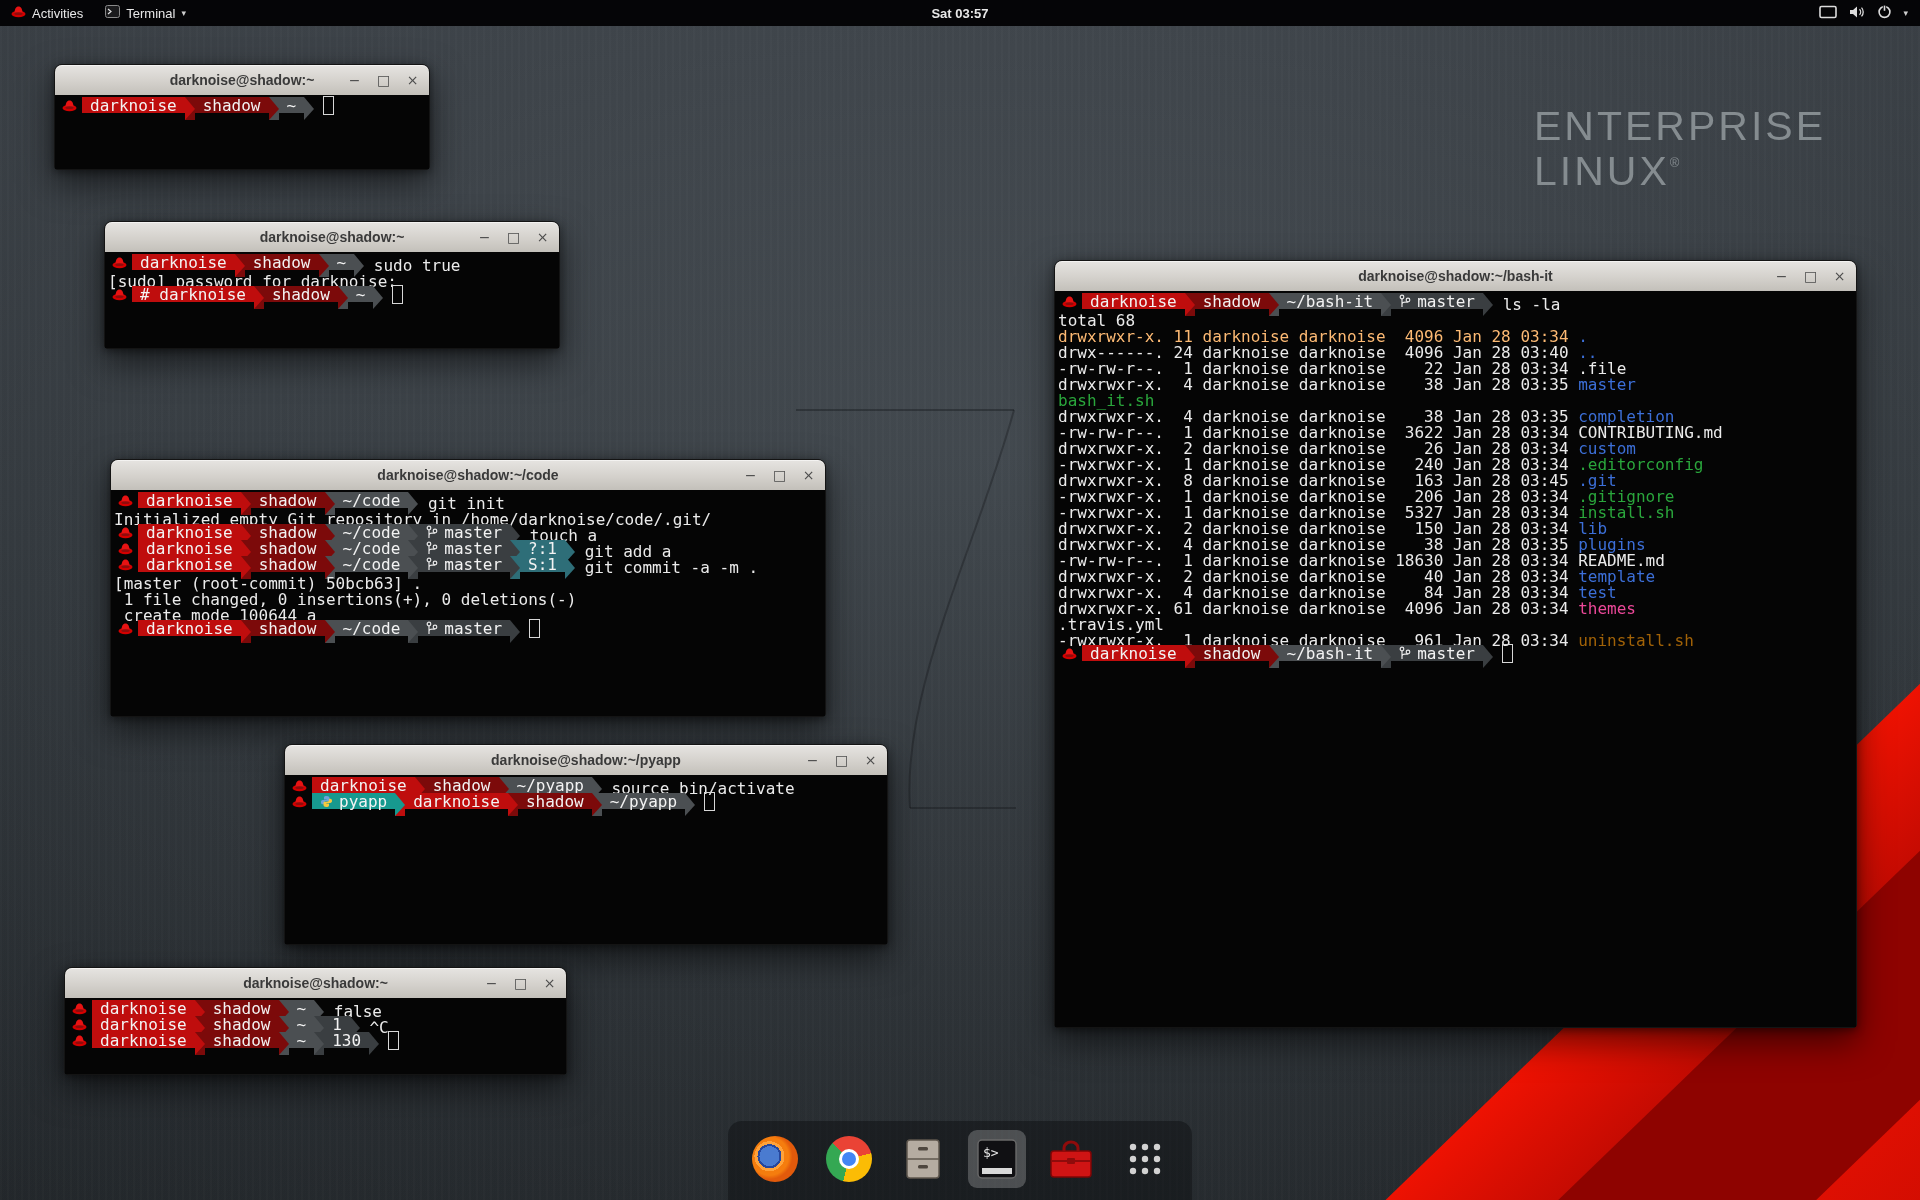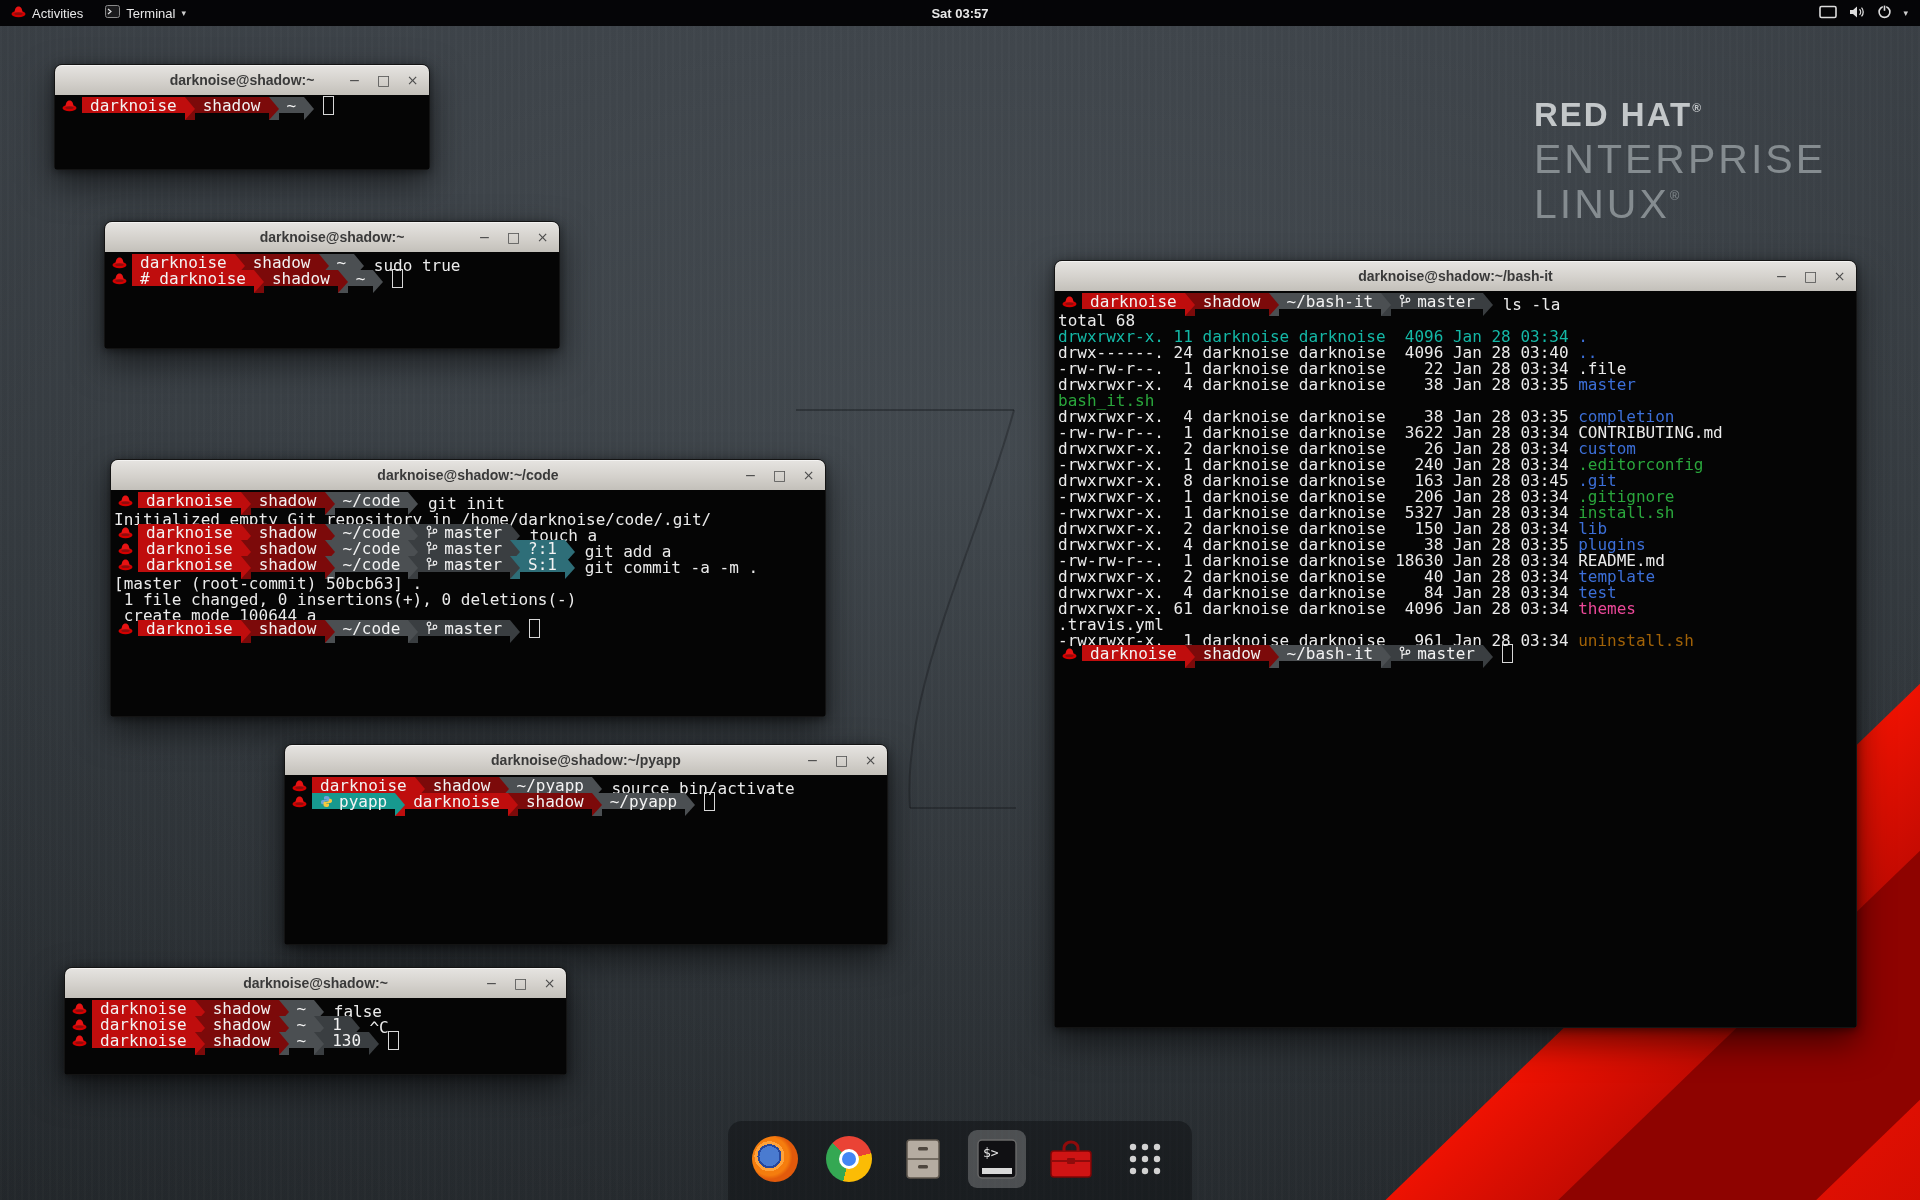--- a/index.html
+++ b/index.html
@@ -80,21 +80,20 @@
   <path d="M6 12 H224" stroke="rgba(8,10,12,0.4)" stroke-width="2" fill="none"></path>
   <path d="M224 12 C186 150 112 290 120 410" stroke="rgba(8,10,12,0.35)" stroke-width="2" fill="none"></path>
   <path d="M120 410 H226" stroke="rgba(8,10,12,0.35)" stroke-width="2" fill="none"></path>
 </svg>
 <div class="corner">
   <div class="stripe s-dark"></div>
   <div class="stripe s-bright"></div>
   <div class="stripe s-corner"></div>
 </div>
 <div class="branding">
-  <div class="brand-l1"><span>RED HAT</span><sup>®</sup></div>
   <div class="brand-l2">ENTERPRISE</div>
   <div class="brand-l3"><span>LINUX</span><sup>®</sup></div>
 </div>
 
 <header class="topbar">
   <div class="tb-left">
     <div class="tb-item">
       <span>
         <svg width="15" height="13" viewBox="0 0 15 13">
             <ellipse cx="7.5" cy="9" rx="7" ry="3.2" fill="#d40000"></ellipse>
@@ -165,20 +164,21 @@
       <span class="winbtn">□</span>
       <span class="winbtn">×</span>
     </span>
   </div>
   <div class="term-body">
       <div class="term-line"><span class="pl-icon"><svg width="15" height="13" viewBox="0 0 15 13">
             <ellipse cx="7.5" cy="9" rx="7" ry="3.2" fill="#d40000"></ellipse>
             <path d="M3.5 8.5 C3.5 4 5 1.5 7.5 1.5 C10 1.5 11.5 4 11.5 8.5 Z" fill="#e81313"></path>
             <ellipse cx="7.5" cy="8.7" rx="4.2" ry="1.4" fill="#8f0b0b"></ellipse>
           </svg></span><span class="pl" style="background: rgb(191, 13, 13);"><span>darknoise</span></span><span class="pl-sep" style="border-left-color: rgb(191, 13, 13); background-color: rgb(124, 10, 10);"></span><span class="pl" style="background: rgb(124, 10, 10);"><span>shadow</span></span><span class="pl-sep" style="border-left-color: rgb(124, 10, 10); background-color: rgb(75, 79, 82);"></span><span class="pl" style="background: rgb(75, 79, 82);"><span>~</span></span><span class="pl-sep" style="border-left-color: rgb(75, 79, 82); background-color: transparent;"></span><span class="t" style="color: rgb(235, 235, 235);"> sudo true</span></div>
+      <div class="term-line"><span class="t" style="color: rgb(235, 235, 235);">[sudo] password for darknoise:</span></div>
       <div class="term-line"><span class="pl-icon"><svg width="15" height="13" viewBox="0 0 15 13">
             <ellipse cx="7.5" cy="9" rx="7" ry="3.2" fill="#d40000"></ellipse>
             <path d="M3.5 8.5 C3.5 4 5 1.5 7.5 1.5 C10 1.5 11.5 4 11.5 8.5 Z" fill="#e81313"></path>
             <ellipse cx="7.5" cy="8.7" rx="4.2" ry="1.4" fill="#8f0b0b"></ellipse>
           </svg></span><span class="pl" style="background: rgb(191, 13, 13);"><span># darknoise</span></span><span class="pl-sep" style="border-left-color: rgb(191, 13, 13); background-color: rgb(124, 10, 10);"></span><span class="pl" style="background: rgb(124, 10, 10);"><span>shadow</span></span><span class="pl-sep" style="border-left-color: rgb(124, 10, 10); background-color: rgb(75, 79, 82);"></span><span class="pl" style="background: rgb(75, 79, 82);"><span>~</span></span><span class="pl-sep" style="border-left-color: rgb(75, 79, 82); background-color: transparent;"></span><span class="cursor"></span></div>
     </div>
 </section>
 
 <section class="window" id="win2">
   <div class="titlebar">
@@ -305,21 +305,21 @@
       <div class="term-line"><span class="pl-icon"><svg width="15" height="13" viewBox="0 0 15 13">
             <ellipse cx="7.5" cy="9" rx="7" ry="3.2" fill="#d40000"></ellipse>
             <path d="M3.5 8.5 C3.5 4 5 1.5 7.5 1.5 C10 1.5 11.5 4 11.5 8.5 Z" fill="#e81313"></path>
             <ellipse cx="7.5" cy="8.7" rx="4.2" ry="1.4" fill="#8f0b0b"></ellipse>
           </svg></span><span class="pl" style="background: rgb(191, 13, 13);"><span>darknoise</span></span><span class="pl-sep" style="border-left-color: rgb(191, 13, 13); background-color: rgb(124, 10, 10);"></span><span class="pl" style="background: rgb(124, 10, 10);"><span>shadow</span></span><span class="pl-sep" style="border-left-color: rgb(124, 10, 10); background-color: rgb(75, 79, 82);"></span><span class="pl" style="background: rgb(75, 79, 82);"><span>~/bash-it</span></span><span class="pl-sep" style="border-left-color: rgb(75, 79, 82); background-color: rgb(58, 62, 65);"></span><span class="pl" style="background: rgb(58, 62, 65);"><span class="seg-icon"><svg width="12" height="15" viewBox="0 0 12 15">
               <circle cx="3" cy="3" r="1.8" fill="none" stroke="#e8e8e8" stroke-width="1.2"></circle>
               <circle cx="9" cy="6" r="1.8" fill="none" stroke="#e8e8e8" stroke-width="1.2"></circle>
               <path d="M3 4.8 V13 M3 10 C3 7.5 6 8.6 9 7.9" fill="none" stroke="#e8e8e8" stroke-width="1.2"></path>
             </svg></span><span>master</span></span><span class="pl-sep" style="border-left-color: rgb(58, 62, 65); background-color: transparent;"></span><span class="t" style="color: rgb(235, 235, 235);"> ls -la</span></div>
       <div class="term-line"><span class="t" style="color: rgb(235, 235, 235);">total 68</span></div>
-      <div class="term-line"><span class="t" style="color: #14b8a6;">drwxrwxr-x. 11 darknoise darknoise  4096 Jan 28 03:34 </span><span class="t" style="color: rgb(60, 111, 216);">.</span></div>
+      <div class="term-line"><span class="t" style="color: #fdba74;">drwxrwxr-x. 11 darknoise darknoise  4096 Jan 28 03:34 </span><span class="t" style="color: rgb(60, 111, 216);">.</span></div>
       <div class="term-line"><span class="t" style="color: rgb(235, 235, 235);">drwx------. 24 darknoise darknoise  4096 Jan 28 03:40 </span><span class="t" style="color: rgb(60, 111, 216);">..</span></div>
       <div class="term-line"><span class="t" style="color: rgb(235, 235, 235);">-rw-rw-r--.  1 darknoise darknoise    22 Jan 28 03:34 </span><span class="t" style="color: rgb(235, 235, 235);">.file</span></div>
       <div class="term-line"><span class="t" style="color: rgb(235, 235, 235);">drwxrwxr-x.  4 darknoise darknoise    38 Jan 28 03:35 </span><span class="t" style="color: rgb(60, 111, 216);">master</span></div>
       <div class="term-line"><span class="t" style="color: rgb(42, 166, 60);">bash_it.sh</span></div>
       <div class="term-line"><span class="t" style="color: rgb(235, 235, 235);">drwxrwxr-x.  4 darknoise darknoise    38 Jan 28 03:35 </span><span class="t" style="color: rgb(60, 111, 216);">completion</span></div>
       <div class="term-line"><span class="t" style="color: rgb(235, 235, 235);">-rw-rw-r--.  1 darknoise darknoise  3622 Jan 28 03:34 </span><span class="t" style="color: rgb(235, 235, 235);">CONTRIBUTING.md</span></div>
       <div class="term-line"><span class="t" style="color: rgb(235, 235, 235);">drwxrwxr-x.  2 darknoise darknoise    26 Jan 28 03:34 </span><span class="t" style="color: rgb(60, 111, 216);">custom</span></div>
       <div class="term-line"><span class="t" style="color: rgb(235, 235, 235);">-rwxrwxr-x.  1 darknoise darknoise   240 Jan 28 03:34 </span><span class="t" style="color: rgb(42, 166, 60);">.editorconfig</span></div>
       <div class="term-line"><span class="t" style="color: rgb(235, 235, 235);">drwxrwxr-x.  8 darknoise darknoise   163 Jan 28 03:45 </span><span class="t" style="color: rgb(60, 111, 216);">.git</span></div>
       <div class="term-line"><span class="t" style="color: rgb(235, 235, 235);">-rwxrwxr-x.  1 darknoise darknoise   206 Jan 28 03:34 </span><span class="t" style="color: rgb(42, 166, 60);">.gitignore</span></div>

